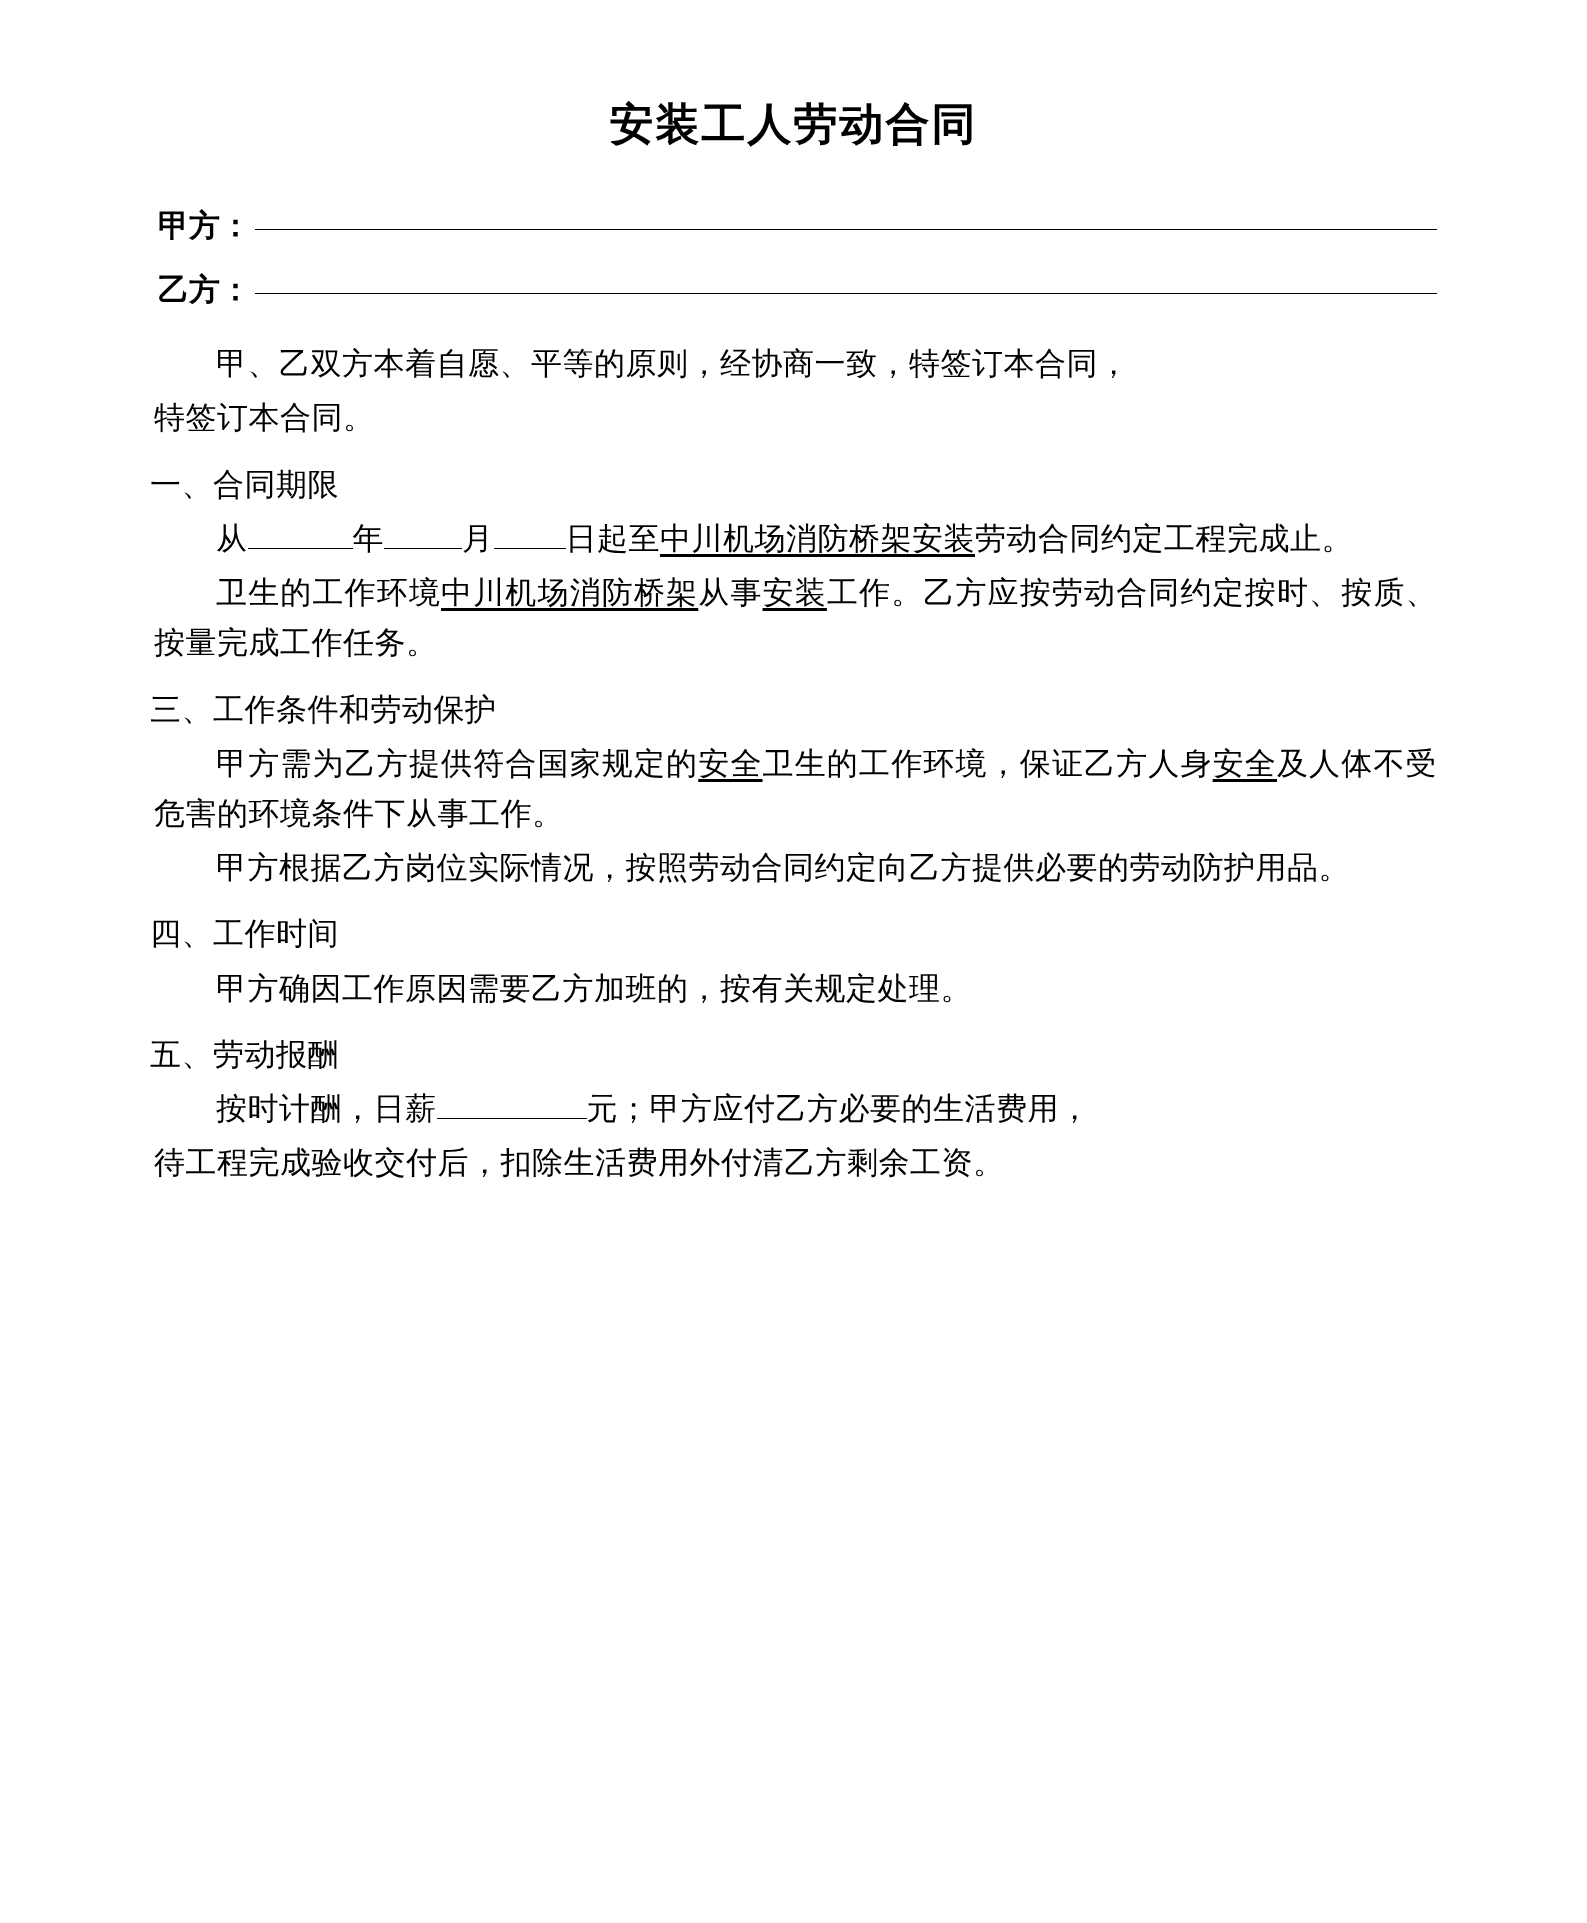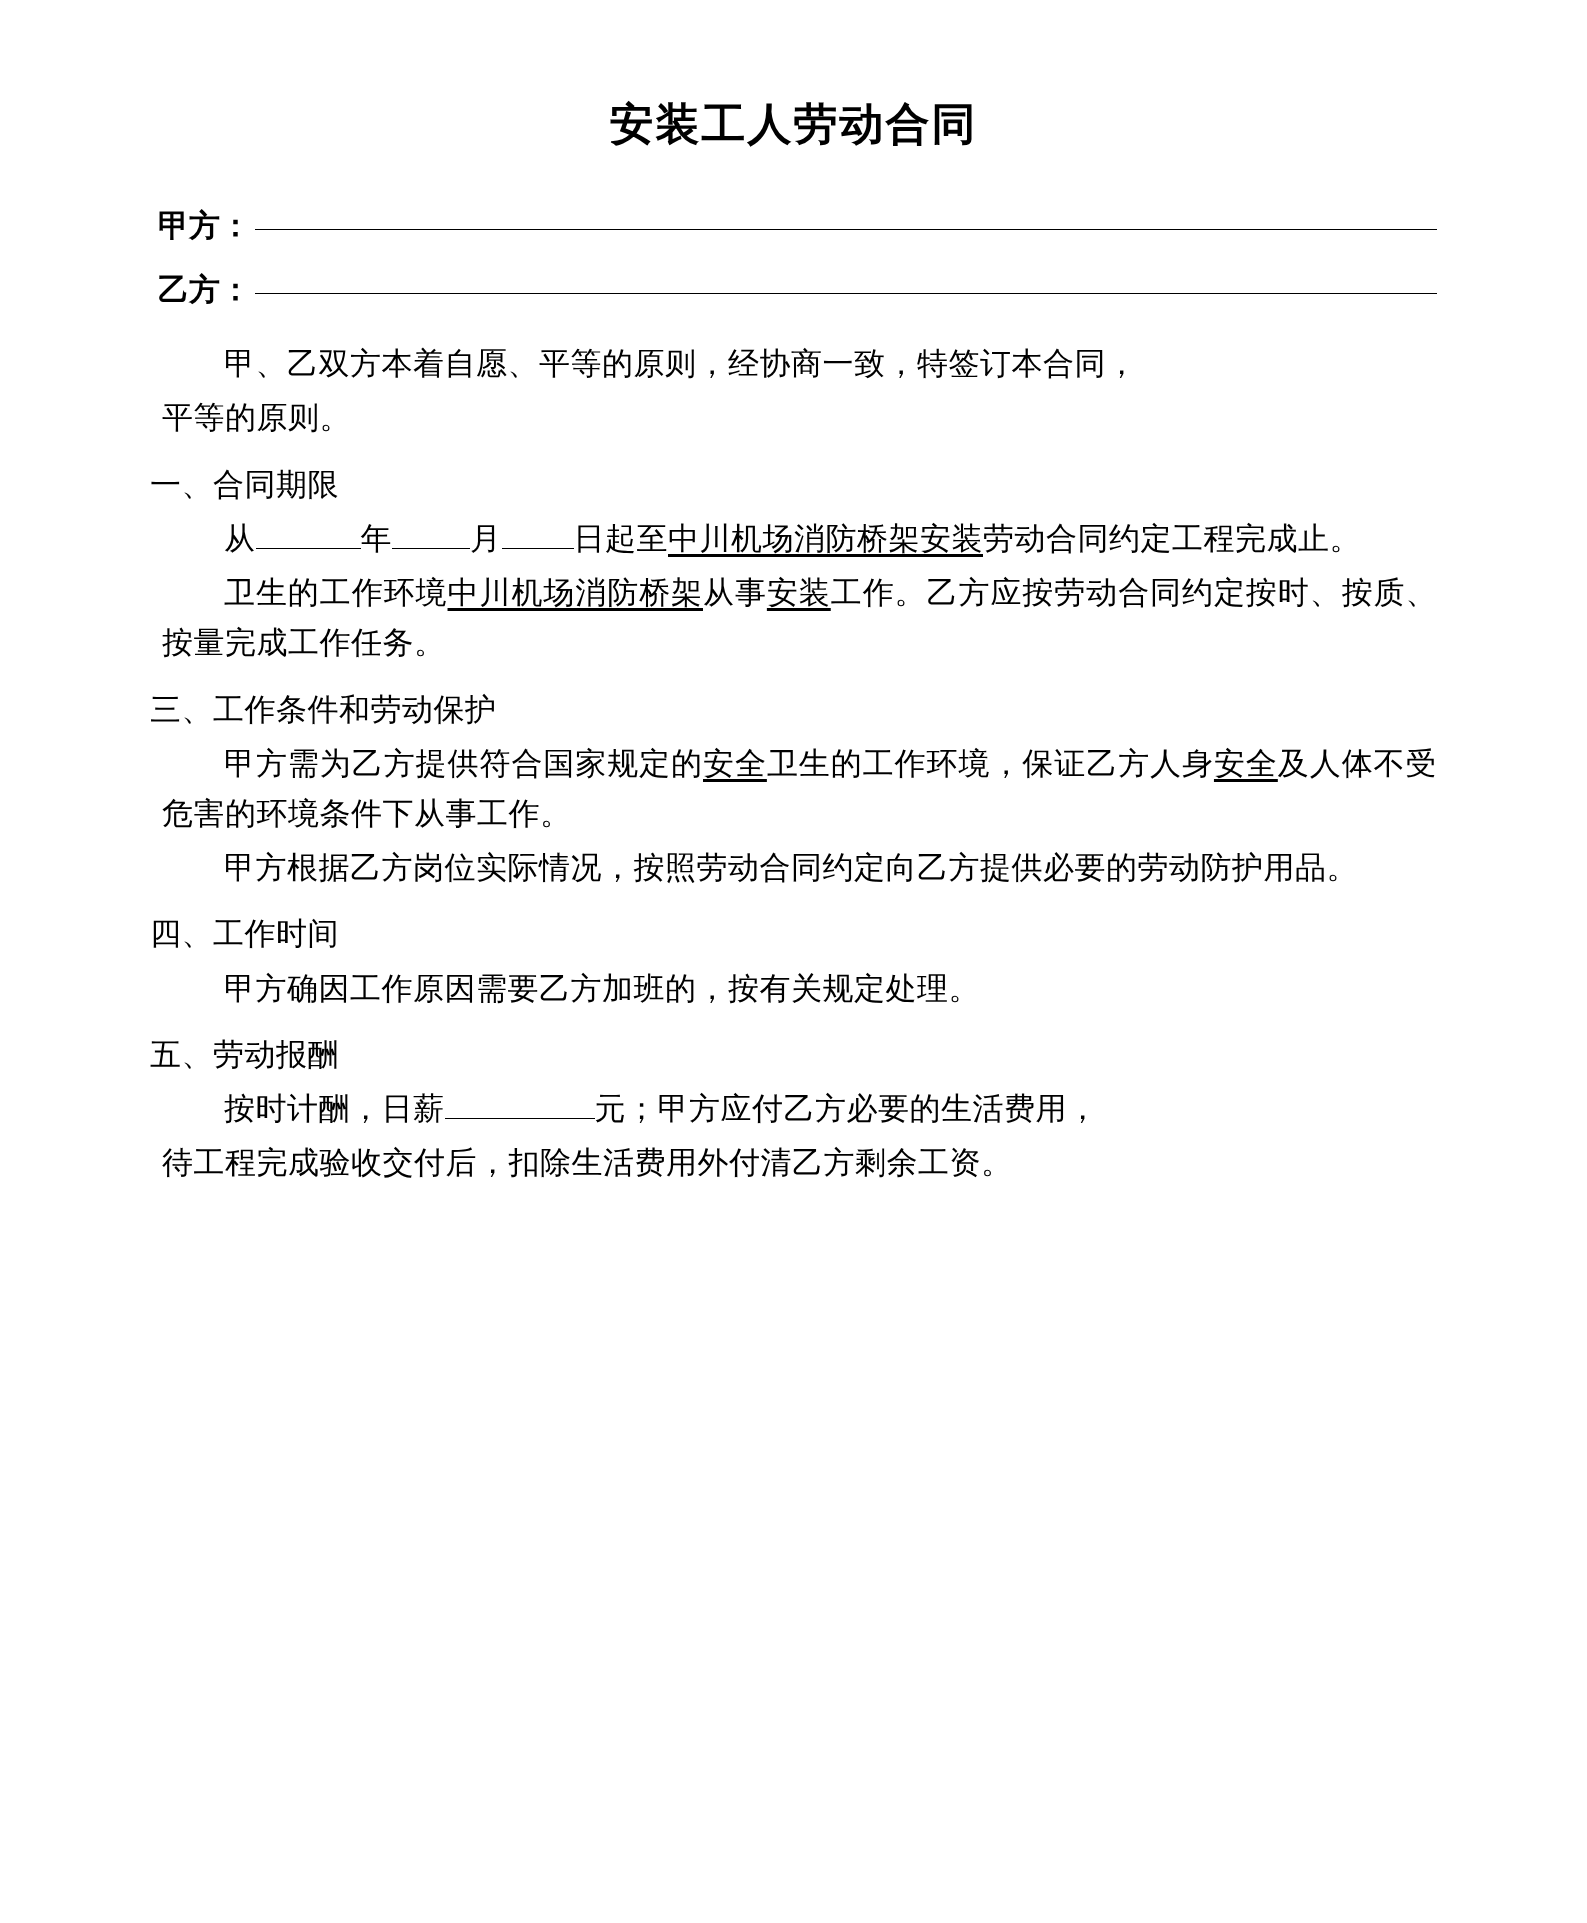--- a/index.html
+++ b/index.html
@@ -47,21 +47,21 @@
     height: 1px;
     margin-left: 4px;
     position: relative;
     top: -6px;
   }
   .para {
     font-size: 31px;
     line-height: 1.62;
     text-align: justify;
     text-justify: inter-ideograph;
-    margin: 0 0 4px 12px;
+    margin: 0 0 4px 4px;
     letter-spacing: 0.5px;
   }
   .indent {
     text-indent: 62px;
   }
   .heading {
     font-size: 31px;
     line-height: 1.62;
     margin: 16px 0 4px 0;
     letter-spacing: 0.5px;
@@ -91,21 +91,21 @@
     <span class="party-label">甲方：</span>
     <span class="blank-rule"></span>
   </div>
 
   <div class="party-line">
     <span class="party-label">乙方：</span>
     <span class="blank-rule"></span>
   </div>
 
   <p class="para indent">甲、乙双方本着自愿、平等的原则，经协商一致，特签订本合同，</p>
-  <p class="para">平等的原则。</p>
+  <p class="para">特签订本合同。</p>
 
   <p class="heading">一、合同期限</p>
   <p class="para indent"><span>从</span><span class="inline-blank b-lg"></span><span>年</span><span class="inline-blank b-md"></span><span>月</span><span class="inline-blank b-sm"></span><span>日起至</span><span class="u">中川机场消防桥架安装</span><span>劳动合同约定工程完成止。</span></p>
 
   <p class="para indent"><span>卫生的工作环境</span><span class="u">中川机场消防桥架</span><span>从事</span><span class="u">安装</span><span>工作。乙方应按劳动合同约定按时、按质、按量完成工作任务。</span></p>
 
   <p class="heading">三、工作条件和劳动保护</p>
   <p class="para indent"><span>甲方需为乙方提供符合国家规定的</span><span class="u">安全</span><span>卫生的工作环境，保证乙方人身</span><span class="u">安全</span><span>及人体不受危害的环境条件下从事工作。</span></p>
   <p class="para indent">甲方根据乙方岗位实际情况，按照劳动合同约定向乙方提供必要的劳动防护用品。</p>
 

